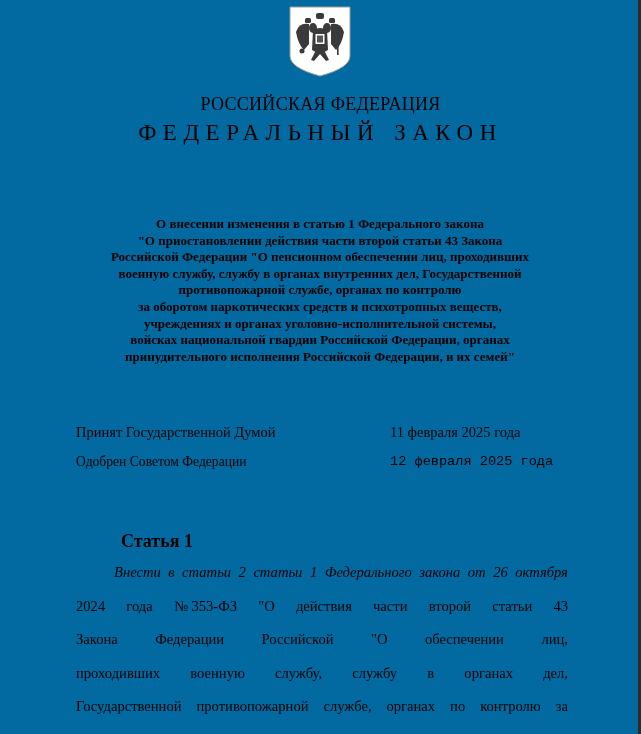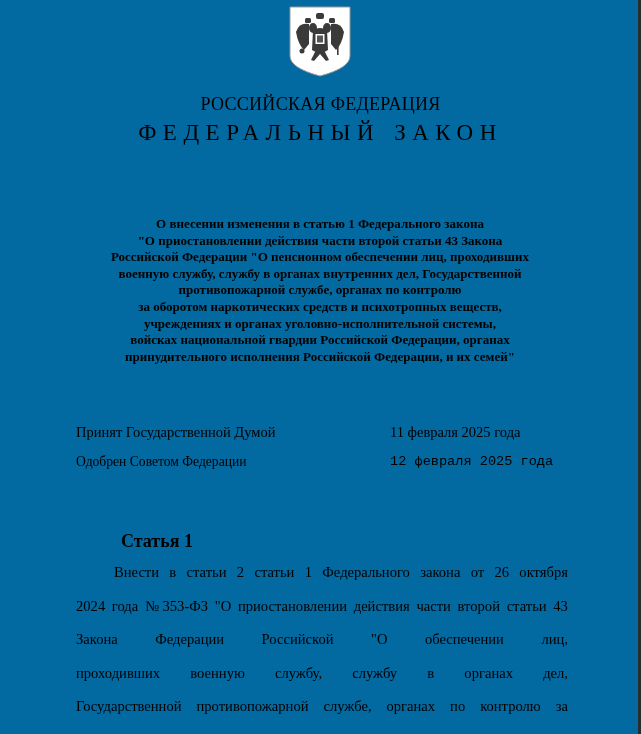--- a/index.html
+++ b/index.html
@@ -19,21 +19,21 @@
     .adopt-row { position: absolute; left: 76px; width: 500px; font-size: 14.5px; }
     .adopt-row .lbl { position: absolute; left: 0; white-space: nowrap; font-family: Liberation Serif, serif; }
     .adopt-row .dt { position: absolute; left: 314px; white-space: nowrap; }
     .row1 { top: 424px; }
     .row2 { top: 454px; font-family: "Liberation Mono", monospace; font-size: 13.6px; }
 
     .article-head { position: absolute; left: 121px; top: 531px; font-weight: bold; font-size: 18px; }
 
     .body-text { position: absolute; left: 76px; width: 492px; top: 562px; font-size: 14.6px; }
     .body-text .line { height: 33.5px; line-height: 20px; text-align: justify; text-align-last: justify; white-space: nowrap; display: flex; justify-content: space-between; }
-    .body-text .line.first { padding-left: 38px; }
+    .body-text .line.first { padding-left: 38px; font-style: italic; }
   </style>
 </head>
 <body>
 
 <div class="page">
 
   <svg class="emblem" viewBox="0 0 66 74">
     <path d="M3 3 H63 V52 Q63 64 33 72 Q3 64 3 52 Z" fill="#fff" stroke="#9a9a9a" stroke-width="1"></path>
     <g fill="#3a3a3a">
       <rect x="29" y="9" width="8" height="6" rx="2"></rect>
@@ -92,21 +92,20 @@
         <span>закона</span>
         <span>от</span>
         <span>26</span>
         <span>октября</span>
       </div>
     <div class="line">
         <span>2024</span>
         <span>года</span>
         <span>№ 353-ФЗ</span>
         <span>"О</span>
-        <span>приостановлении</span>
         <span>действия</span>
         <span>части</span>
         <span>второй</span>
         <span>статьи</span>
         <span>43</span>
       </div>
     <div class="line">
         <span>Закона</span>
         <span>Федерации</span>
         <span>Российской</span>

